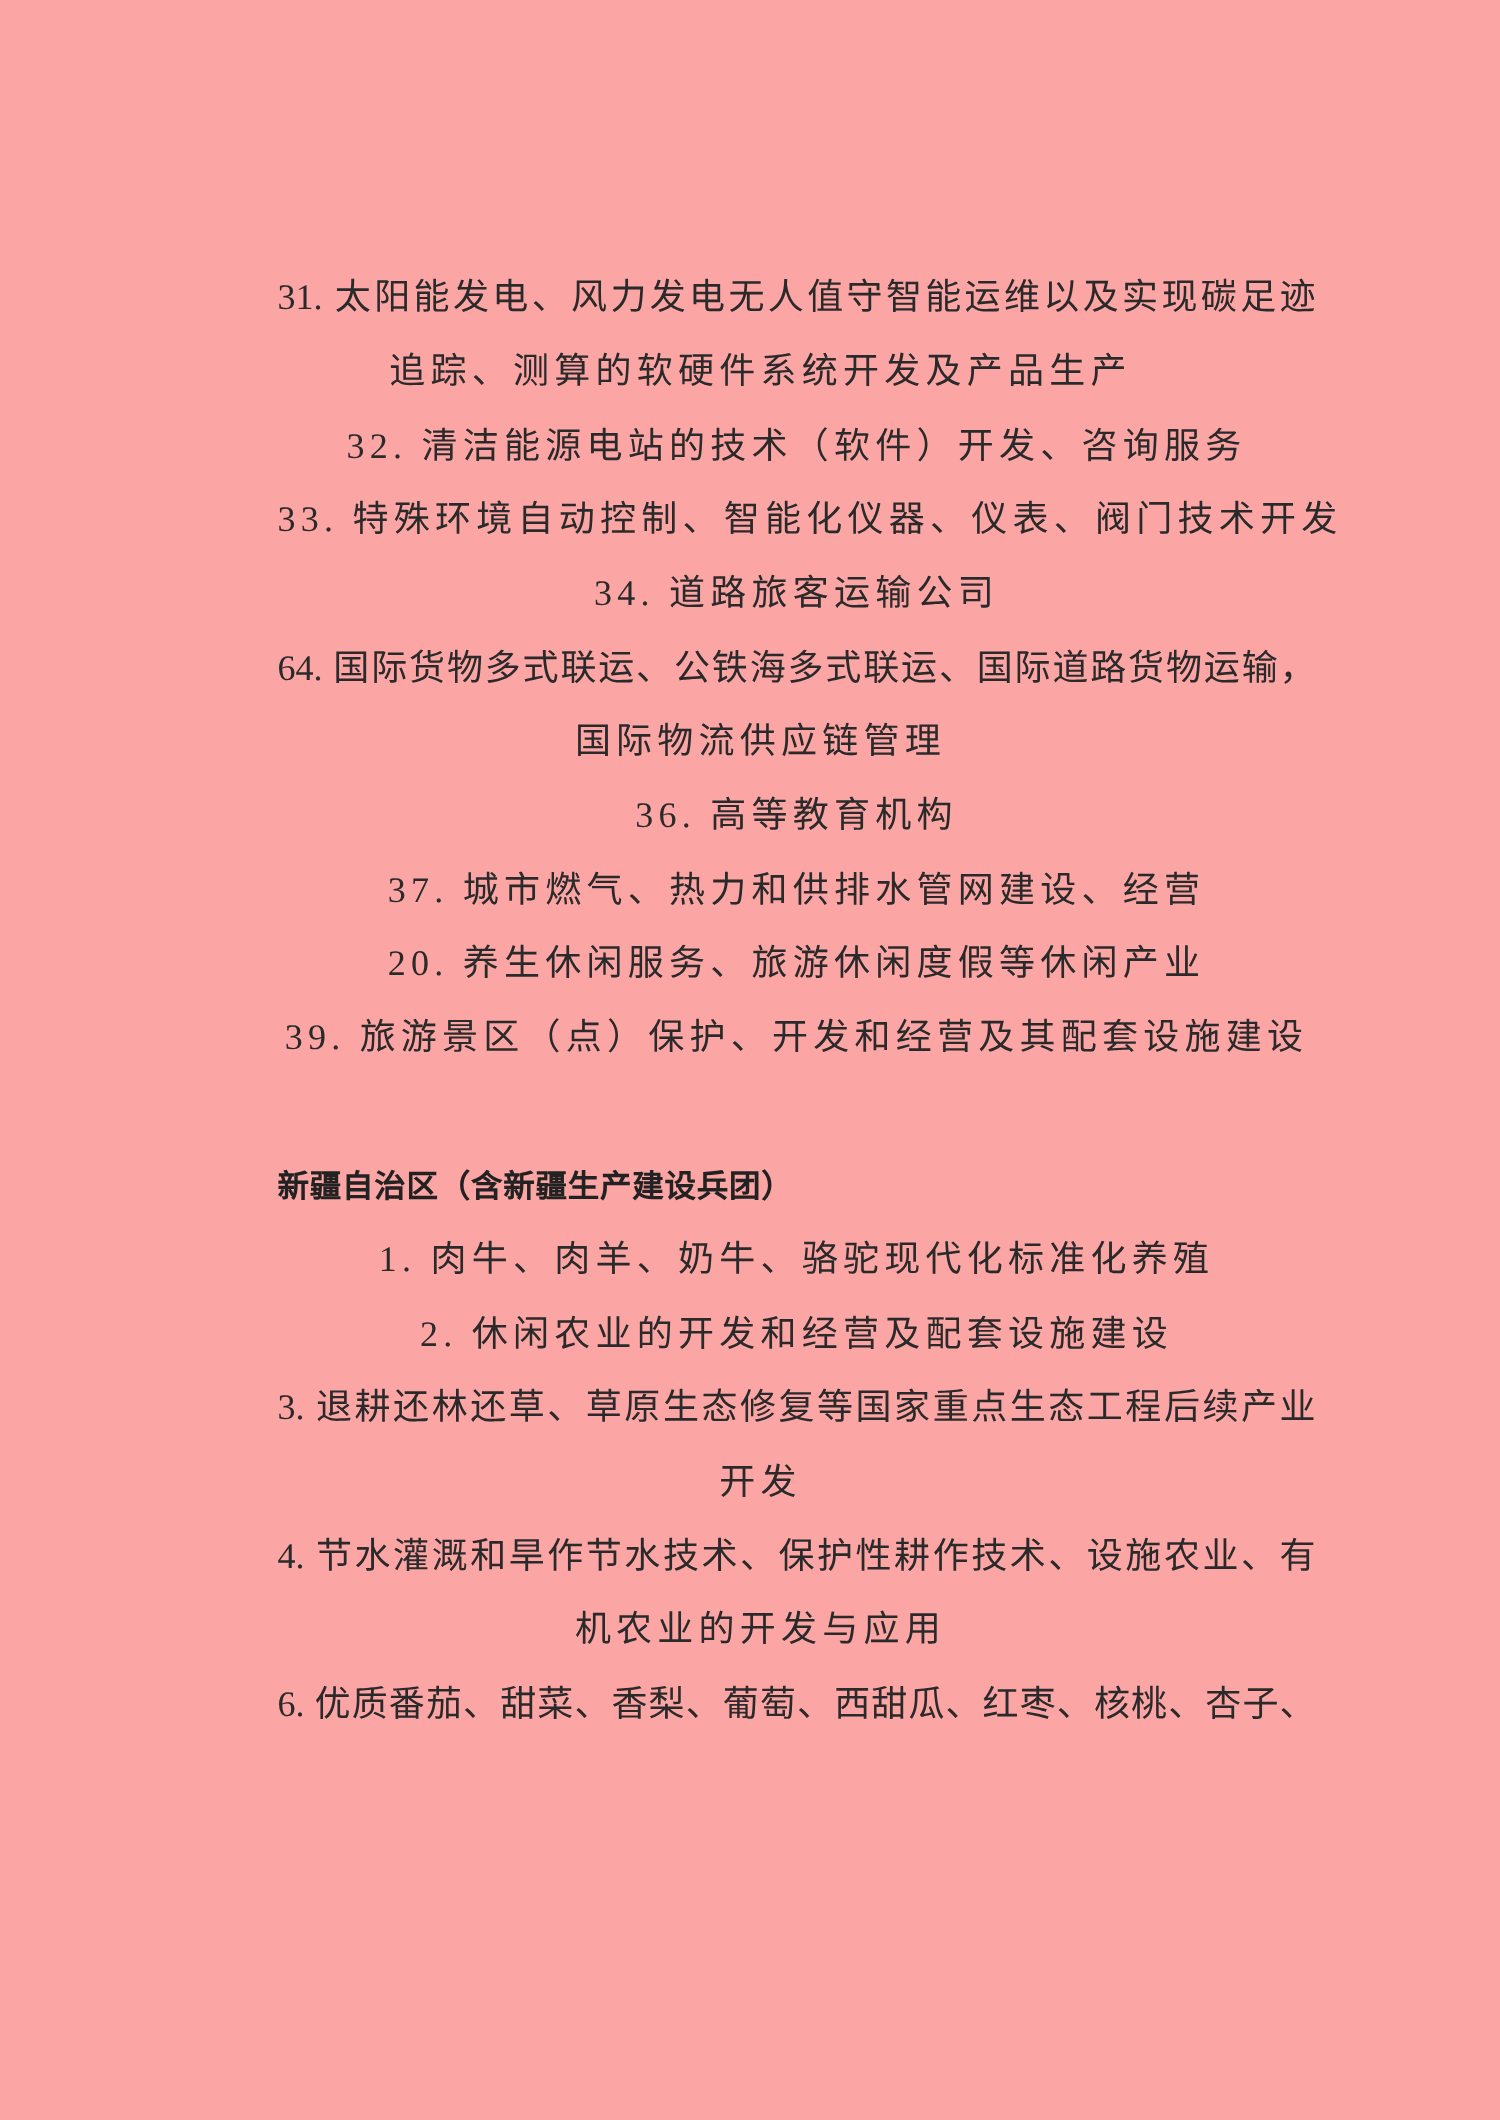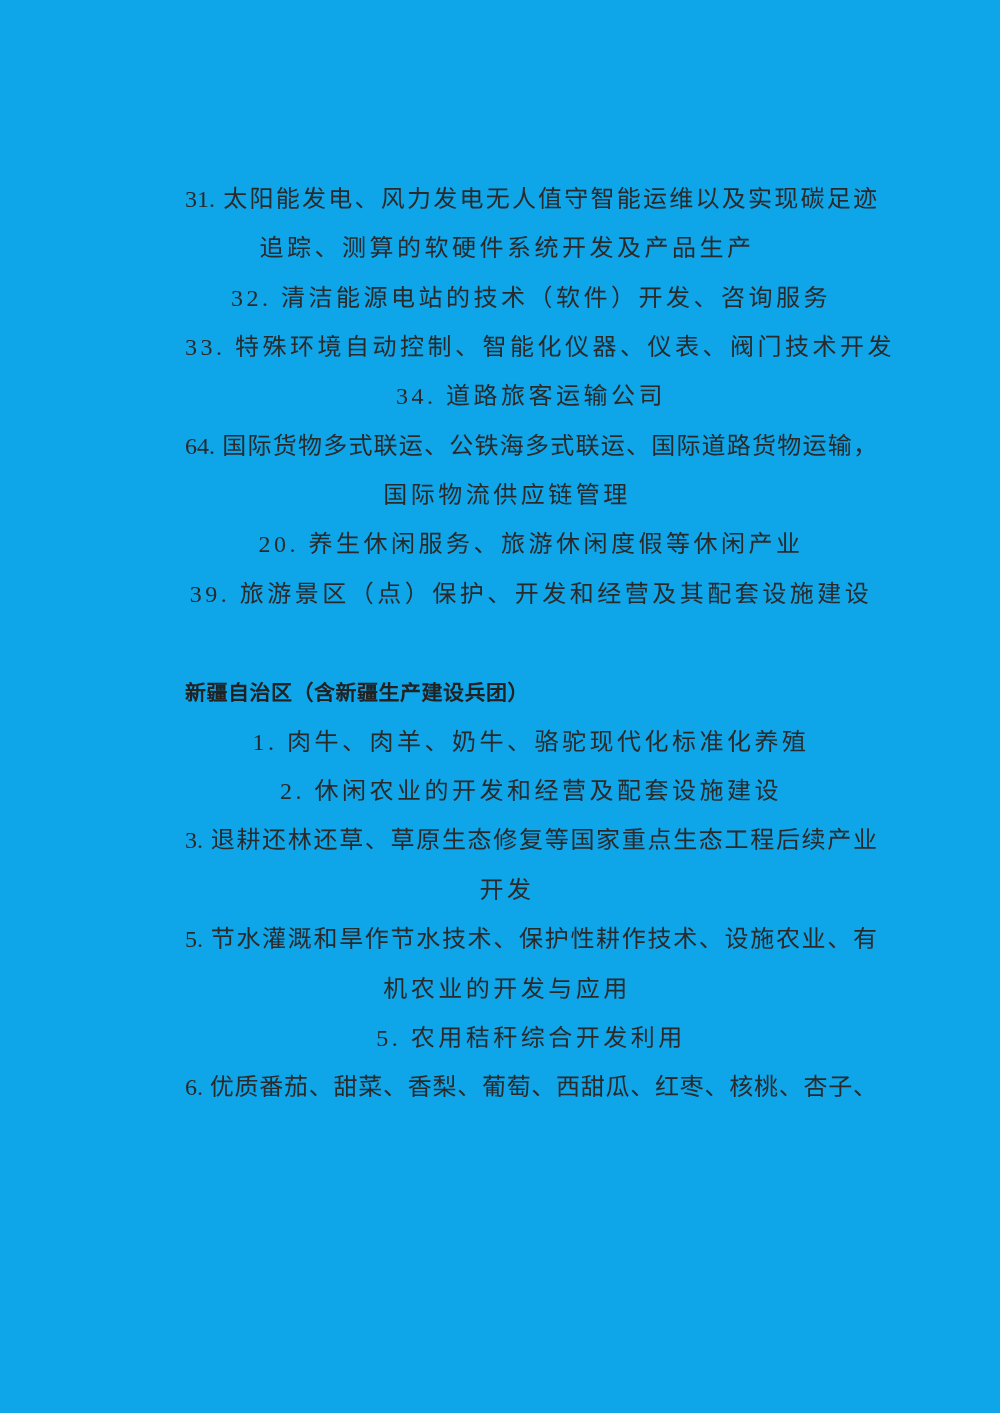--- a/index.html
+++ b/index.html
@@ -4,21 +4,21 @@
 <style>
   html, body {
     margin: 0;
     padding: 0;
     background: #ffffff;
   }
   .page {
     position: relative;
     width: 1000px;
     height: 1413px;
-    background: #0ea5e9;
+    background: #fca5a5;
     overflow: hidden;
   }
   .content {
     position: absolute;
     left: 137px;
     top: 175px;
     width: 740px;
     color: #2a2a2a;
     font-family: "Liberation Serif", "DejaVu Serif", serif;
     font-size: 24px;
@@ -58,30 +58,31 @@
 <div class="page">
   <div class="content">
 
     <div class="ln ind fill">31. 太阳能发电、风力发电无人值守智能运维以及实现碳足迹</div>
     <div class="ln">追踪、测算的软硬件系统开发及产品生产</div>
     <div class="ln ind">32. 清洁能源电站的技术（软件）开发、咨询服务</div>
     <div class="ln ind">33. 特殊环境自动控制、智能化仪器、仪表、阀门技术开发</div>
     <div class="ln ind">34. 道路旅客运输公司</div>
     <div class="ln ind fill">64. 国际货物多式联运、公铁海多式联运、国际道路货物运输，</div>
     <div class="ln">国际物流供应链管理</div>
+    <div class="ln ind">36. 高等教育机构</div>
+    <div class="ln ind">37. 城市燃气、热力和供排水管网建设、经营</div>
     <div class="ln ind">20. 养生休闲服务、旅游休闲度假等休闲产业</div>
     <div class="ln ind">39. 旅游景区（点）保护、开发和经营及其配套设施建设</div>
 
     <div class="ln blank"></div>
 
     <div class="heading">新疆自治区（含新疆生产建设兵团）</div>
 
     <div class="ln ind">1. 肉牛、肉羊、奶牛、骆驼现代化标准化养殖</div>
     <div class="ln ind">2. 休闲农业的开发和经营及配套设施建设</div>
     <div class="ln ind fill">3. 退耕还林还草、草原生态修复等国家重点生态工程后续产业</div>
     <div class="ln">开发</div>
-    <div class="ln ind fill">5. 节水灌溉和旱作节水技术、保护性耕作技术、设施农业、有</div>
+    <div class="ln ind fill">4. 节水灌溉和旱作节水技术、保护性耕作技术、设施农业、有</div>
     <div class="ln">机农业的开发与应用</div>
-    <div class="ln ind">5. 农用秸秆综合开发利用</div>
     <div class="ln ind fill">6. 优质番茄、甜菜、香梨、葡萄、西甜瓜、红枣、核桃、杏子、</div>
 
   </div>
 </div>
 
 </body></html>

